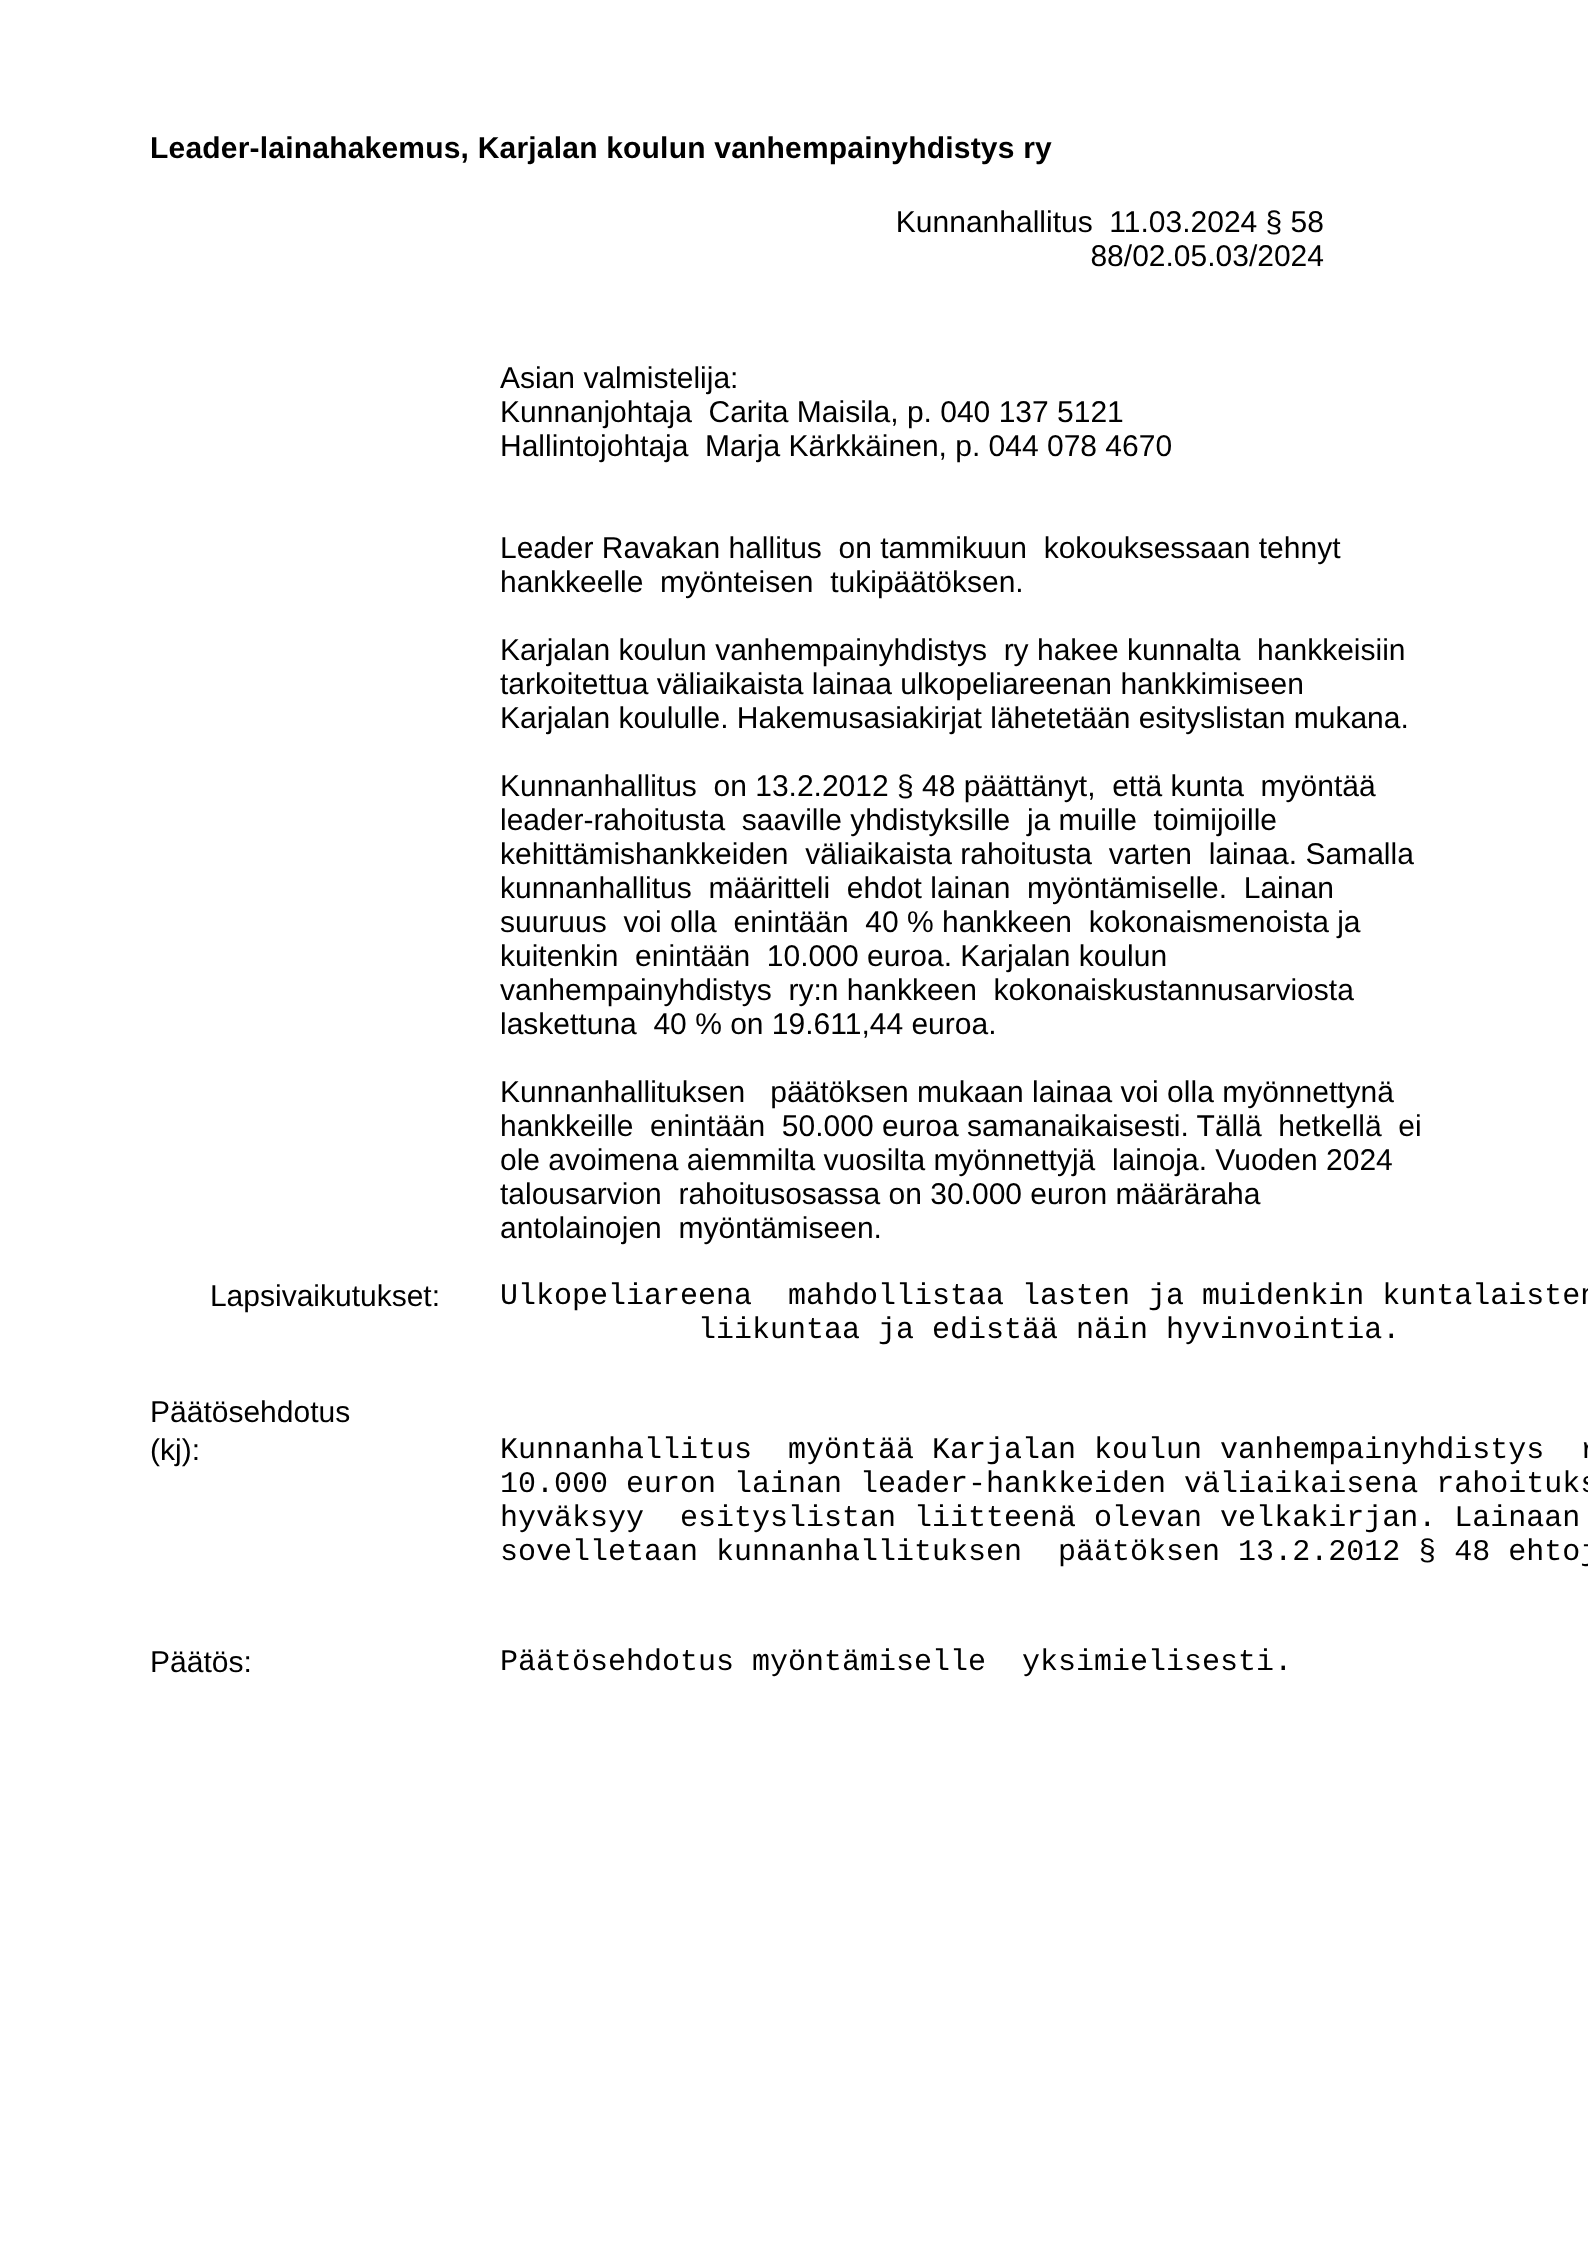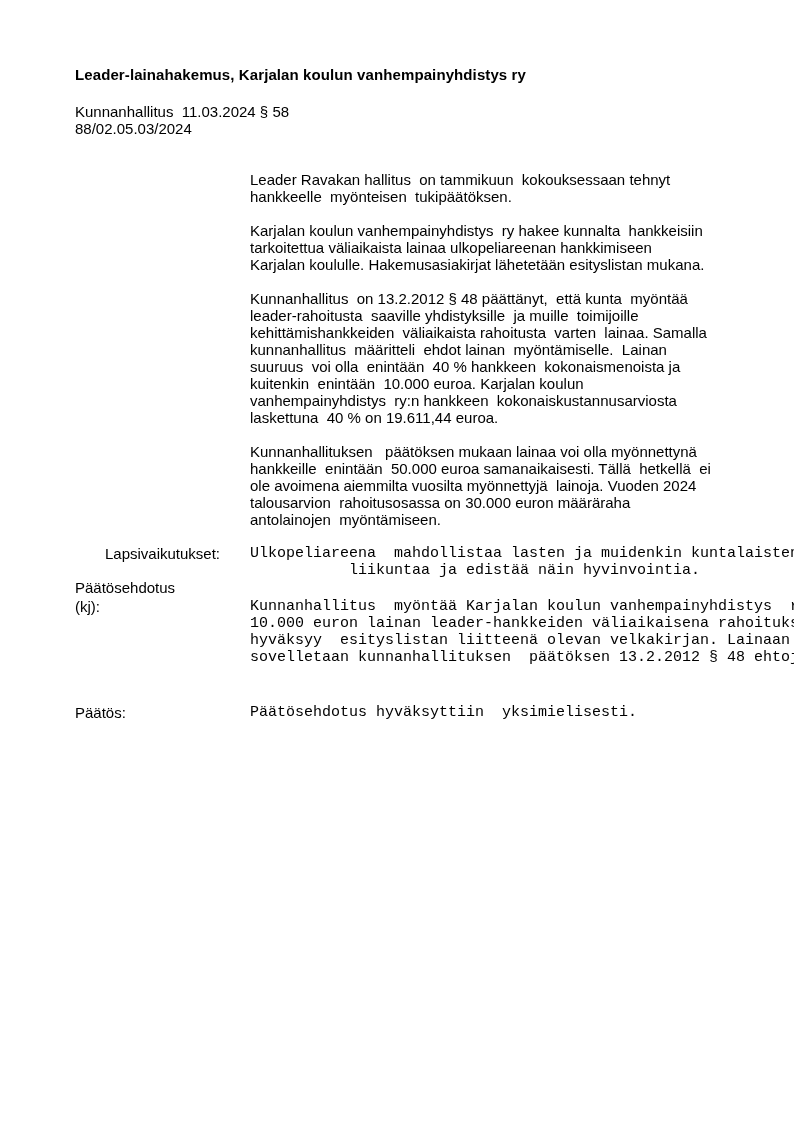--- a/index.html
+++ b/index.html
@@ -27,20 +27,21 @@
     margin: 0;
     font-size: 15px;
     line-height: 17px;
     font-weight: bold;
     white-space: pre;
     letter-spacing: 0.1px;
   }
   .meta {
     margin-top: 20px;
     white-space: pre;
+    text-align: right;
   }
   .indent {
     margin-left: 175px;
   }
   .preparer {
     margin-top: 44px;
     white-space: pre;
   }
   .body-block {
     margin-top: 34px;
@@ -58,39 +59,43 @@
   }
   .row .text {
     white-space: pre;
     font-family: Liberation Mono, monospace;
   }
   .row-lapsivaikutukset {
     margin-top: 10px;
     text-align: center;
   }
   .heading-paatosehdotus {
+    margin-top: 24px;
     white-space: pre;
   }
   .row-kj {
     margin-top: 2px;
   }
   .row-paatos {
     margin-top: 38px;
   }
 </style>
 </head>
 <body>
 
 <div class="page">
 
   <h1 class="doc-title">Leader-lainahakemus, Karjalan koulun vanhempainyhdistys ry</h1>
 
   <div class="meta">Kunnanhallitus  11.03.2024 § 58
 88/02.05.03/2024</div>
 
+  <div class="indent preparer">Asian valmistelija:
+Kunnanjohtaja  Carita Maisila, p. 040 137 5121
+Hallintojohtaja  Marja Kärkkäinen, p. 044 078 4670</div>
 
   <div class="indent body-block">
     <p>Leader Ravakan hallitus  on tammikuun  kokouksessaan tehnyt
 hankkeelle  myönteisen  tukipäätöksen.</p>
     <p>Karjalan koulun vanhempainyhdistys  ry hakee kunnalta  hankkeisiin
 tarkoitettua väliaikaista lainaa ulkopeliareenan hankkimiseen
 Karjalan koululle. Hakemusasiakirjat lähetetään esityslistan mukana.</p>
     <p>Kunnanhallitus  on 13.2.2012 § 48 päättänyt,  että kunta  myöntää
 leader-rahoitusta  saaville yhdistyksille  ja muille  toimijoille
 kehittämishankkeiden  väliaikaista rahoitusta  varten  lainaa. Samalla
@@ -117,16 +122,16 @@
   <div class="row row-kj">
     <div class="label">(kj):</div>
     <div class="text">Kunnanhallitus  myöntää Karjalan koulun vanhempainyhdistys  ry:lle
 10.000 euron lainan leader-hankkeiden väliaikaisena rahoituksena ja
 hyväksyy  esityslistan liitteenä olevan velkakirjan. Lainaan
 sovelletaan kunnanhallituksen  päätöksen 13.2.2012 § 48 ehtoja.</div>
   </div>
 
   <div class="row row-paatos">
     <div class="label">Päätös:</div>
-    <div class="text">Päätösehdotus hyväksyttiin  yksimielisesti.</div>
+    <div class="text">Päätösehdotus myöntämiselle  yksimielisesti.</div>
   </div>
 
 </div>
 
 </body></html>

